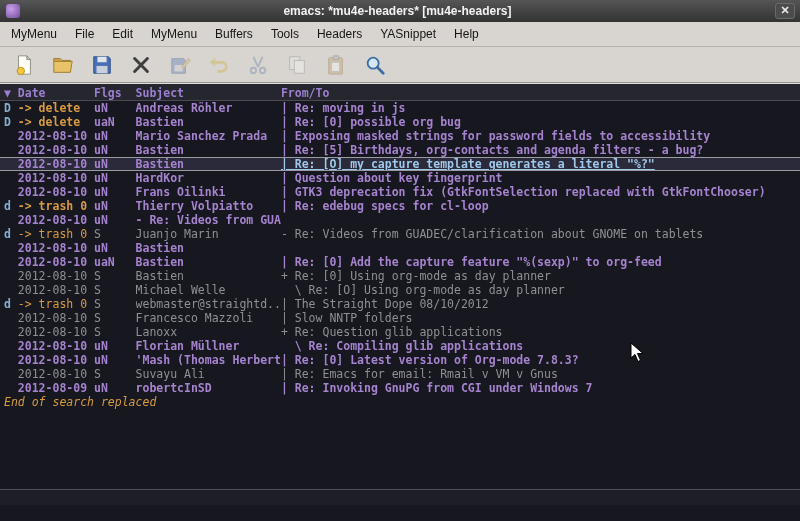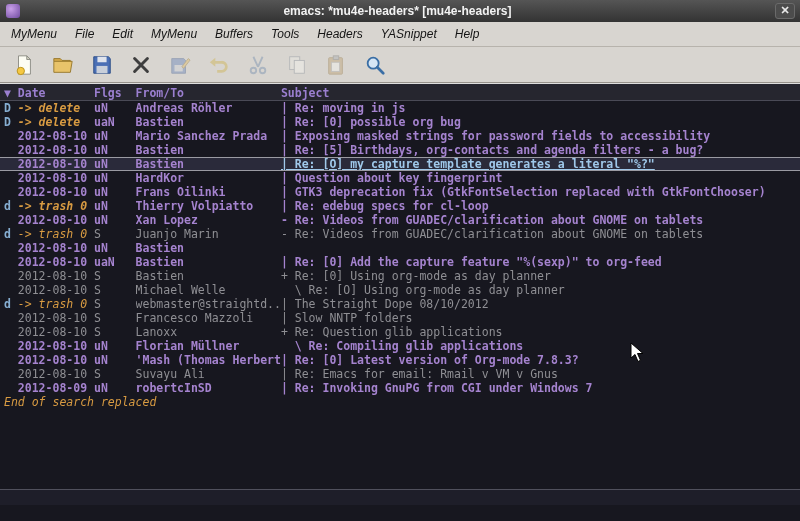--- a/index.html
+++ b/index.html
@@ -8,40 +8,40 @@
 
   .window { position:relative; width:800px; height:521px; display:flex; flex-direction:column; background:var(--bg); }
 
   
   .titlebar { height:22px; background:linear-gradient(#555,#333); color:#f2f2f2; display:flex; align-items:center; font-size:12px; font-weight:bold; flex:0 0 auto; }
   .app-icon { width:14px; height:14px; margin-left:6px; border-radius:3px; background:radial-gradient(circle at 35% 35%, #c9a0e8, #6f4aa0); flex:0 0 auto; }
   .title-text { flex:1; text-align:center; white-space:nowrap; }
   .close-btn { width:20px; height:16px; margin-right:5px; background:#4c4c4c; border:1px solid #6a6a6a; border-radius:3px; color:#e8e8e8; font-size:11px; line-height:13px; text-align:center; flex:0 0 auto; cursor:default; }
 
   
-  .menubar { height:25px; background:#d8d5d0; border-bottom:1px solid #b7b3ac; display:flex; align-items:center; font-size:12px; color:#151515; padding-left:2px; flex:0 0 auto;font-style:italic; }
+  .menubar { height:25px; background:#d8d5d0; border-bottom:1px solid #b7b3ac; display:flex; align-items:center; font-size:12px; color:#151515; padding-left:2px; flex:0 0 auto; }
   .menu-item { padding:4px 9px; white-space:nowrap; }
 
   
   .toolbar { height:36px; background:#d8d5d0; border-bottom:1px solid #97938c; display:flex; align-items:center; gap:15px; padding-left:12px; flex:0 0 auto; }
   .tool { width:24px; height:24px; display:flex; align-items:center; justify-content:center; }
   .tool svg { width:22px; height:22px; }
   .tool.disabled { opacity:0.35; }
 
   
   .buffer { flex:1 1 auto; background:var(--bg); border-top:1px solid #dedede; font-family:"DejaVu Sans Mono", monospace; font-size:11.5px; line-height:14px; overflow:hidden; }
   .grid { display:grid; grid-template-columns:2ch 11ch 6ch 21ch 1fr; padding-left:4px; white-space:pre; }
   .grid > span { overflow:hidden; }
 
   .header-line { height:17px; background:#26262f; border-bottom:1px solid #4a4a56; color:var(--header); font-weight:bold; padding-top:2px; }
 
   .row { height:14px; }
   .row.unread { color:var(--unread); font-weight:bold; }
   .row.read   { color:var(--read); }
-  .row.moved .c-date { color:var(--move); font-style:italic; }
+  .row.moved .c-date { color:var(--move); }
   .row .c-prefix { color:var(--prefix); font-weight:bold; }
   .row.current { color:var(--unread); font-weight:bold; background:var(--current-bg);
                  border-top:1px solid var(--current-border); border-bottom:1px solid var(--current-border); line-height:12px; }
   .row.current .c-subject { color:var(--current-subject); text-decoration:underline; }
 
   .end-marker { color:var(--move); font-style:italic; padding-left:4px; height:14px; }
 
   
   .modeline { height:16px; flex:0 0 auto; background:var(--modeline-bg); border-top:1px solid #50505c;
               font-family:"DejaVu Sans Mono", monospace; font-size:11.5px; line-height:14px;
@@ -157,22 +157,22 @@
           <path d="M14.5 14.5L21 21" stroke="#3a6ea5" stroke-width="3" stroke-linecap="round"></path>
         </svg>
       </span>
 </div>
 
   <div class="buffer">
     <div class="grid header-line">
       <span>▼</span>
       <span>Date</span>
       <span>Flgs</span>
+      <span>Subject</span>
       <span>From/To</span>
-      <span>Subject</span>
     </div>
 
     <div>
   <div class="grid row unread moved">
     <span class="c-prefix">D</span>
     <span class="c-date">-&gt; delete</span>
     <span class="c-flags">uN</span>
     <span class="c-from">Andreas Röhler</span>
     <span class="c-subject">| Re: moving in js</span>
   </div>
@@ -230,21 +230,20 @@
     <span class="c-date">-&gt; trash 0</span>
     <span class="c-flags">uN</span>
     <span class="c-from">Thierry Volpiatto</span>
     <span class="c-subject">| Re: edebug specs for cl-loop</span>
   </div>
 
   <div class="grid row unread">
     <span class="c-prefix"></span>
     <span class="c-date">2012-08-10</span>
     <span class="c-flags">uN</span>
-    <span class="c-from">Xan Lopez</span>
     <span class="c-subject">- Re: Videos from GUADEC/clarification about GNOME on tablets</span>
   </div>
 
   <div class="grid row read moved">
     <span class="c-prefix">d</span>
     <span class="c-date">-&gt; trash 0</span>
     <span class="c-flags">S</span>
     <span class="c-from">Juanjo Marin</span>
     <span class="c-subject">- Re: Videos from GUADEC/clarification about GNOME on tablets</span>
   </div>

